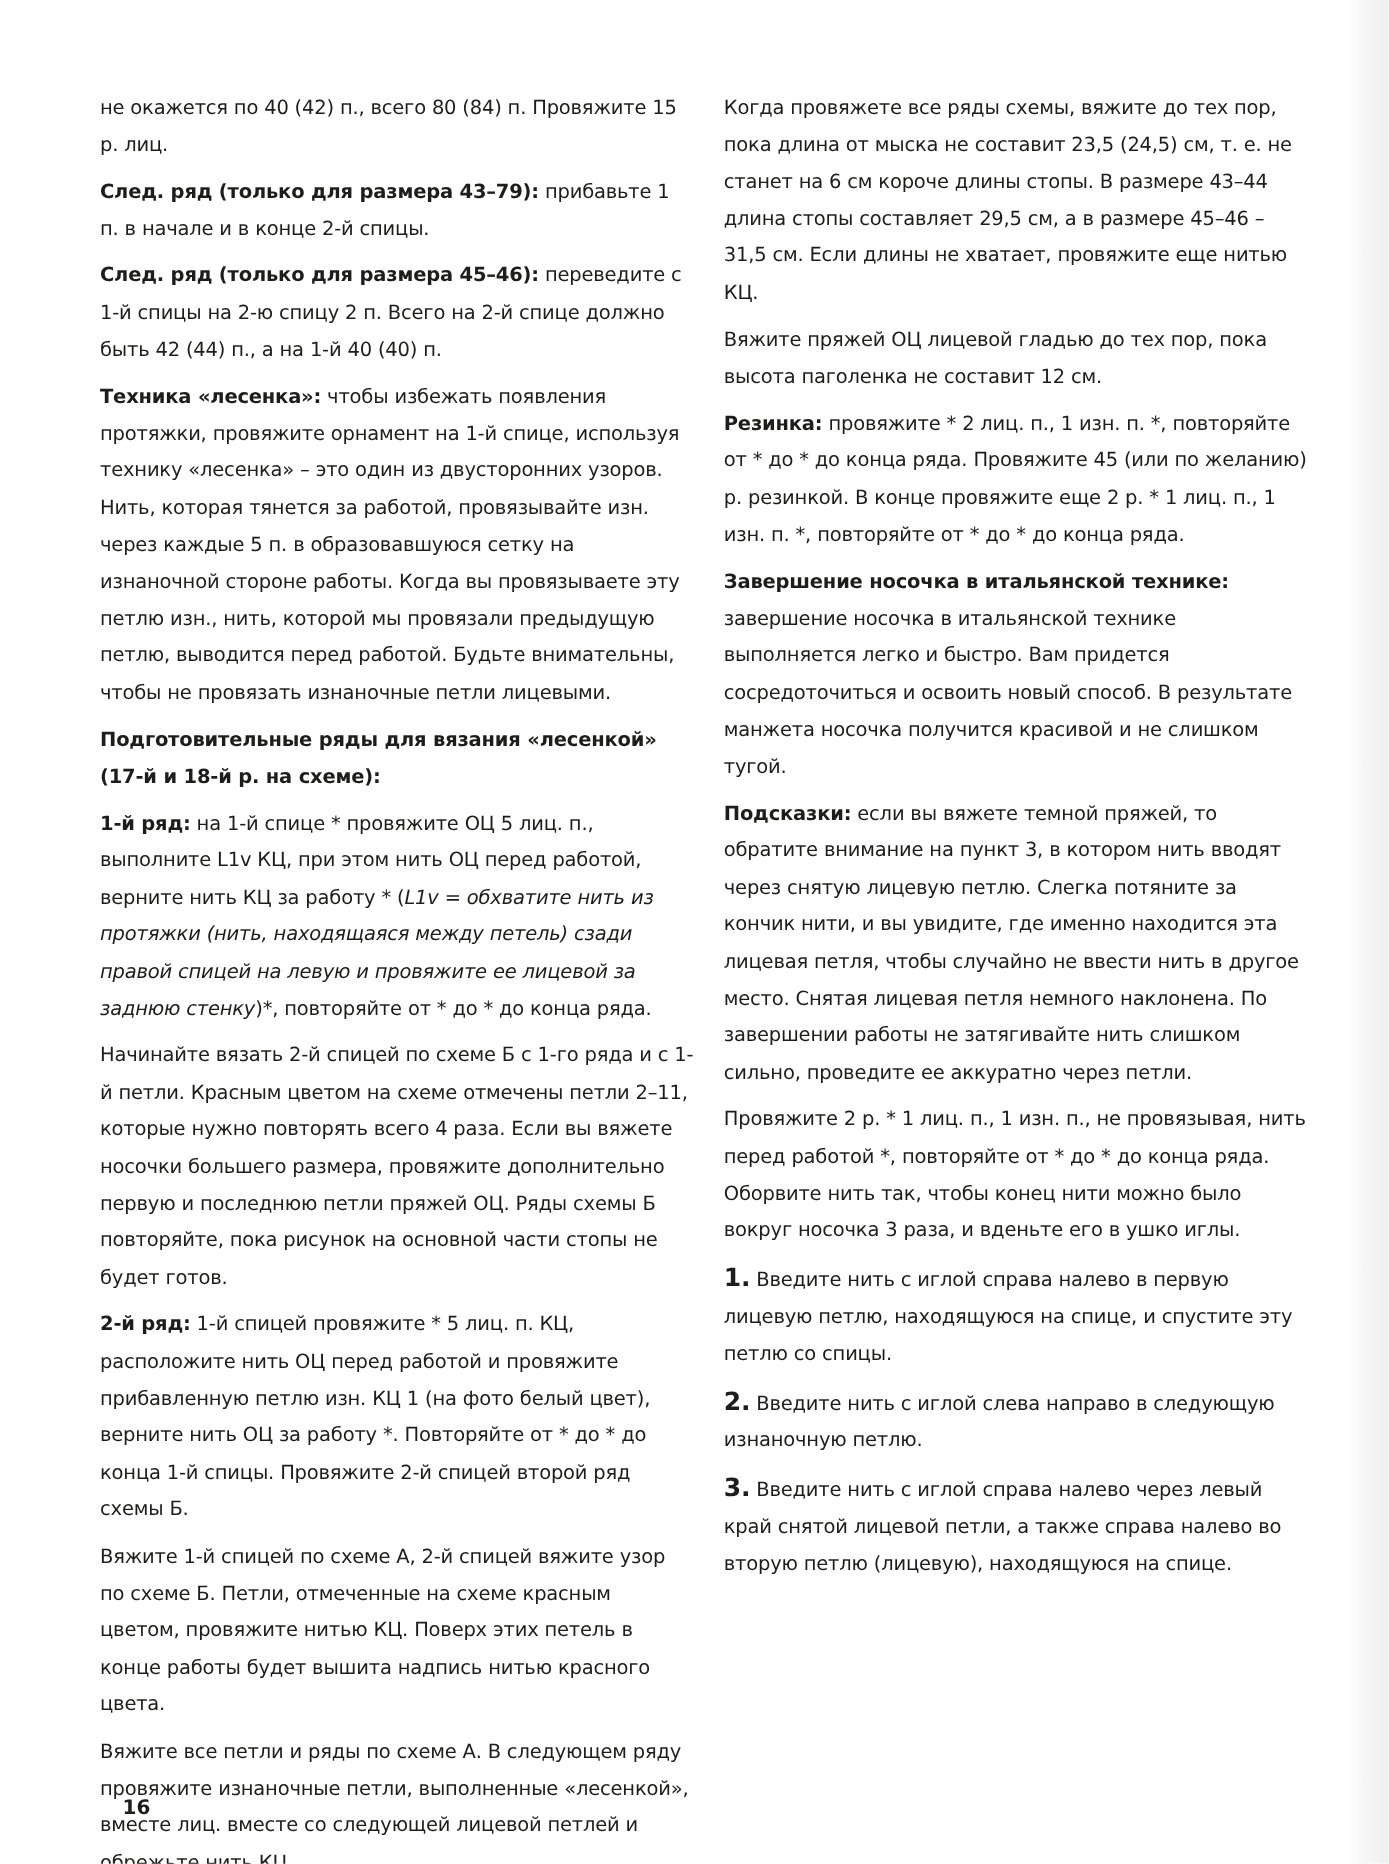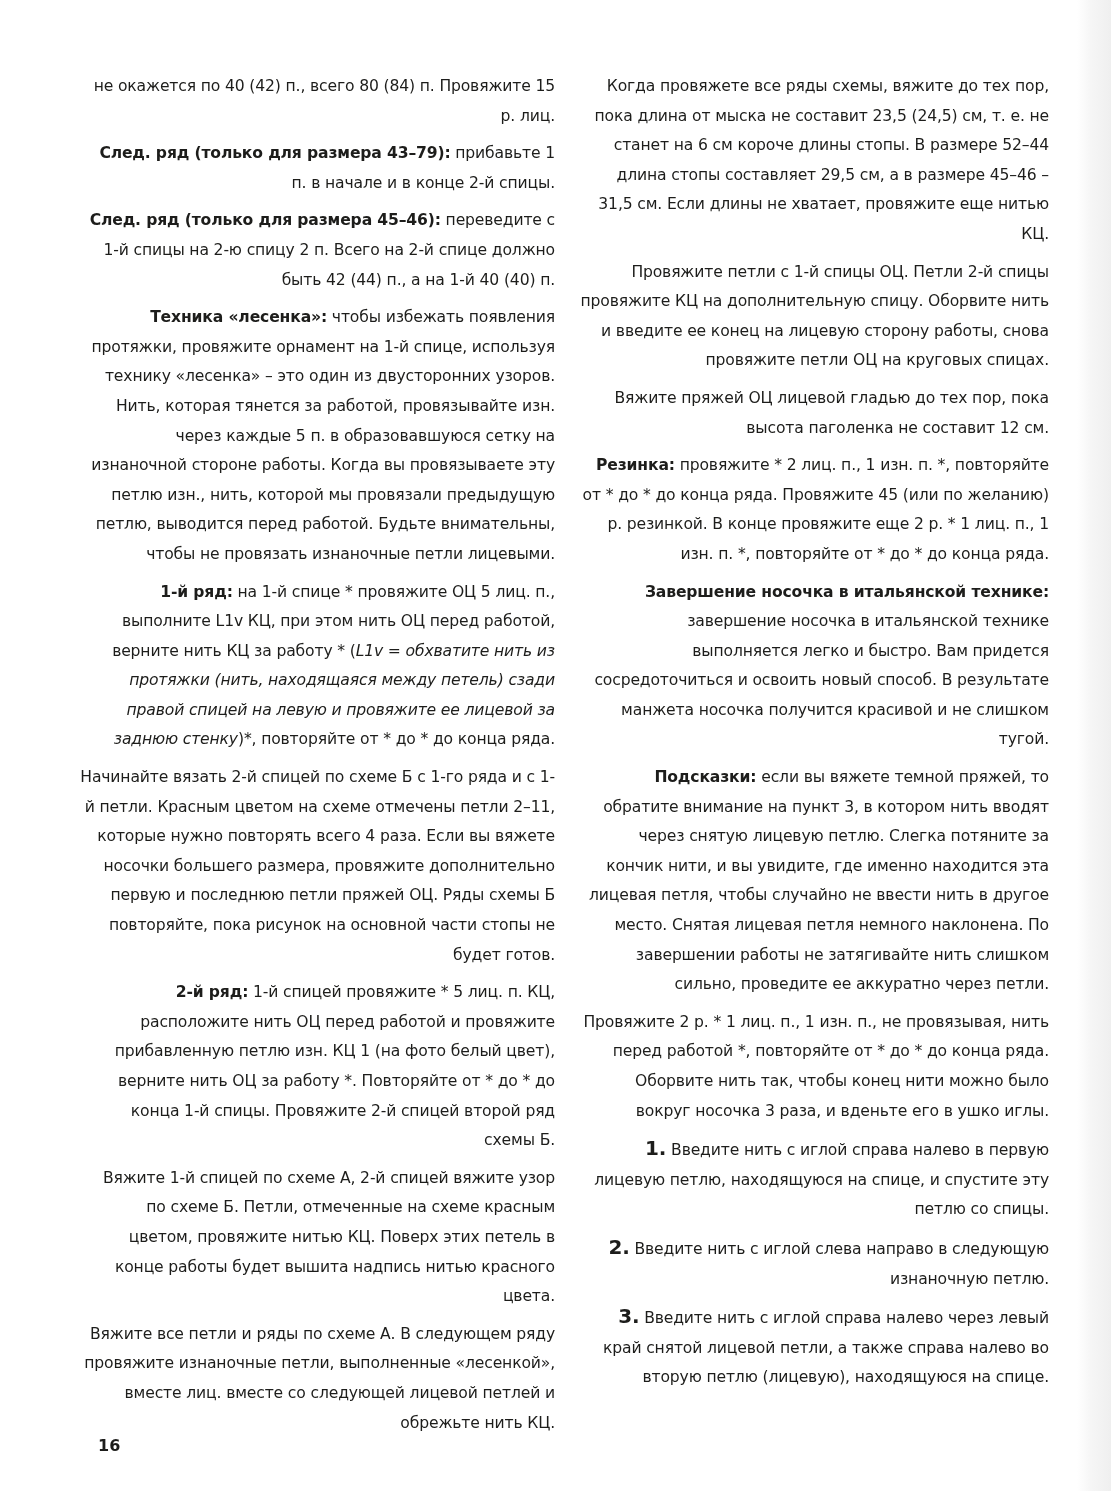--- a/index.html
+++ b/index.html
@@ -18,21 +18,21 @@
   }
   .col {
     position: absolute;
     top: 72px;
     font-size: 15.6px;
     line-height: 29.6px;
     letter-spacing: -0.15px;
   }
   .col-left { left: 80px; width: 475px; }
   .col-right { left: 579px; width: 470px; top: 72px; }
-  .col p { margin: 0 0 8px 0; text-align: right; }
+  .col p { margin: 0 0 8px 0; }
   .col b { font-weight: bold; }
   .col i { font-style: italic; }
   .section-title {
     color: #3b6a9a;
     font-weight: bold;
     font-size: 17.5px;
     line-height: 30px;
     margin: 48px 0 6px 0;
   }
   .step-num { font-weight: bold; font-size: 20px; }
@@ -44,30 +44,30 @@
 </head>
 <body>
 
 <div class="page-edge"></div>
 
 <div class="col col-left">
   <p>не окажется по 40 (42) п., всего 80 (84) п. Провяжите 15 р. лиц.</p>
   <p><b>След. ряд (только для размера 43–79):</b><span> прибавьте 1 п. в начале и в конце 2-й спицы.</span></p>
   <p><b>След. ряд (только для размера 45–46):</b><span> переведите с 1-й спицы на 2-ю спицу 2 п. Всего на 2-й спице должно быть 42 (44) п., а на 1-й 40 (40) п.</span></p>
   <p><b>Техника «лесенка»:</b><span> чтобы избежать появления протяжки, провяжите орнамент на 1-й спице, используя технику «лесенка» – это один из двусторонних узоров. Нить, которая тянется за работой, провязывайте изн. через каждые 5 п. в образовавшуюся сетку на изнаночной стороне работы. Когда вы провязываете эту петлю изн., нить, которой мы провязали предыдущую петлю, выводится перед работой. Будьте внимательны, чтобы не провязать изнаночные петли лицевыми.</span></p>
+  <p><b>Подготовительные ряды для вязания «лесенкой» (17-й и 18-й р. на схеме):</b></p>
   <p><b>1-й ряд:</b><span> на 1-й спице * провяжите ОЦ 5 лиц. п., выполните L1v КЦ, при этом нить ОЦ перед работой, верните нить КЦ за работу * (</span><i>L1v = обхватите нить из протяжки (нить, находящаяся между петель) сзади правой спицей на левую и провяжите ее лицевой за заднюю стенку</i><span>)*, повторяйте от * до * до конца ряда.</span></p>
   <p>Начинайте вязать 2-й спицей по схеме Б с 1-го ряда и с 1-й петли. Красным цветом на схеме отмечены петли 2–11, которые нужно повторять всего 4 раза. Если вы вяжете носочки большего размера, провяжите дополнительно первую и последнюю петли пряжей ОЦ. Ряды схемы Б повторяйте, пока рисунок на основной части стопы не будет готов.</p>
   <p><b>2-й ряд:</b><span> 1-й спицей провяжите * 5 лиц. п. КЦ, расположите нить ОЦ перед работой и провяжите прибавленную петлю изн. КЦ 1 (на фото белый цвет), верните нить ОЦ за работу *. Повторяйте от * до * до конца 1-й спицы. Провяжите 2-й спицей второй ряд схемы Б.</span></p>
   <p>Вяжите 1-й спицей по схеме А, 2-й спицей вяжите узор по схеме Б. Петли, отмеченные на схеме красным цветом, провяжите нитью КЦ. Поверх этих петель в конце работы будет вышита надпись нитью красного цвета.</p>
   <p>Вяжите все петли и ряды по схеме А. В следующем ряду провяжите изнаночные петли, выполненные «лесенкой», вместе лиц. вместе со следующей лицевой петлей и обрежьте нить КЦ.</p>
 </div>
 
 <div class="col col-right">
-  <p>Когда провяжете все ряды схемы, вяжите до тех пор, пока длина от мыска не составит 23,5 (24,5) см, т. е. не станет на 6 см короче длины стопы. В размере 52–44 длина стопы составляет 29,5 см, а в размере 45–46 – 31,5 см. Если длины не хватает, провяжите еще нитью КЦ.</p>
-  <p>Провяжите петли с 1-й спицы ОЦ. Петли 2-й спицы провяжите КЦ на дополнительную спицу. Оборвите нить и введите ее конец на лицевую сторону работы, снова провяжите петли ОЦ на круговых спицах.</p>
+  <p>Когда провяжете все ряды схемы, вяжите до тех пор, пока длина от мыска не составит 23,5 (24,5) см, т. е. не станет на 6 см короче длины стопы. В размере 43–44 длина стопы составляет 29,5 см, а в размере 45–46 – 31,5 см. Если длины не хватает, провяжите еще нитью КЦ.</p>
   <p>Вяжите пряжей ОЦ лицевой гладью до тех пор, пока высота паголенка не составит 12 см.</p>
   <p><b>Резинка:</b><span> провяжите * 2 лиц. п., 1 изн. п. *, повторяйте от * до * до конца ряда. Провяжите 45 (или по желанию) р. резинкой. В конце провяжите еще 2 р. * 1 лиц. п., 1 изн. п. *, повторяйте от * до * до конца ряда.</span></p>
   <p><b>Завершение носочка в итальянской технике:</b><span> завершение носочка в итальянской технике выполняется легко и быстро. Вам придется сосредоточиться и освоить новый способ. В результате манжета носочка получится красивой и не слишком тугой.</span></p>
   <p><b>Подсказки:</b><span> если вы вяжете темной пряжей, то обратите внимание на пункт 3, в котором нить вводят через снятую лицевую петлю. Слегка потяните за кончик нити, и вы увидите, где именно находится эта лицевая петля, чтобы случайно не ввести нить в другое место. Снятая лицевая петля немного наклонена. По завершении работы не затягивайте нить слишком сильно, проведите ее аккуратно через петли.</span></p>
   <p>Провяжите 2 р. * 1 лиц. п., 1 изн. п., не провязывая, нить перед работой *, повторяйте от * до * до конца ряда. Оборвите нить так, чтобы конец нити можно было вокруг носочка 3 раза, и вденьте его в ушко иглы.</p>
   <p><span class="step-num">1.</span><span> Введите нить с иглой справа налево в первую лицевую петлю, находящуюся на спице, и спустите эту петлю со спицы.</span></p>
   <p><span class="step-num">2.</span><span> Введите нить с иглой слева направо в следующую изнаночную петлю.</span></p>
   <p><span class="step-num">3.</span><span> Введите нить с иглой справа налево через левый край снятой лицевой петли, а также справа налево во вторую петлю (лицевую), находящуюся на спице.</span></p>
 </div>
 

